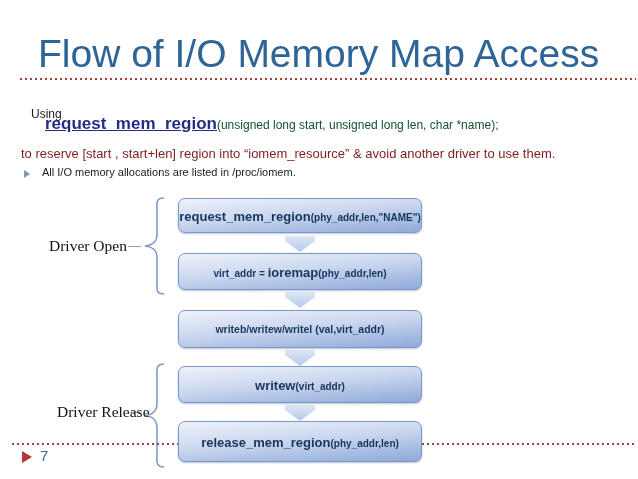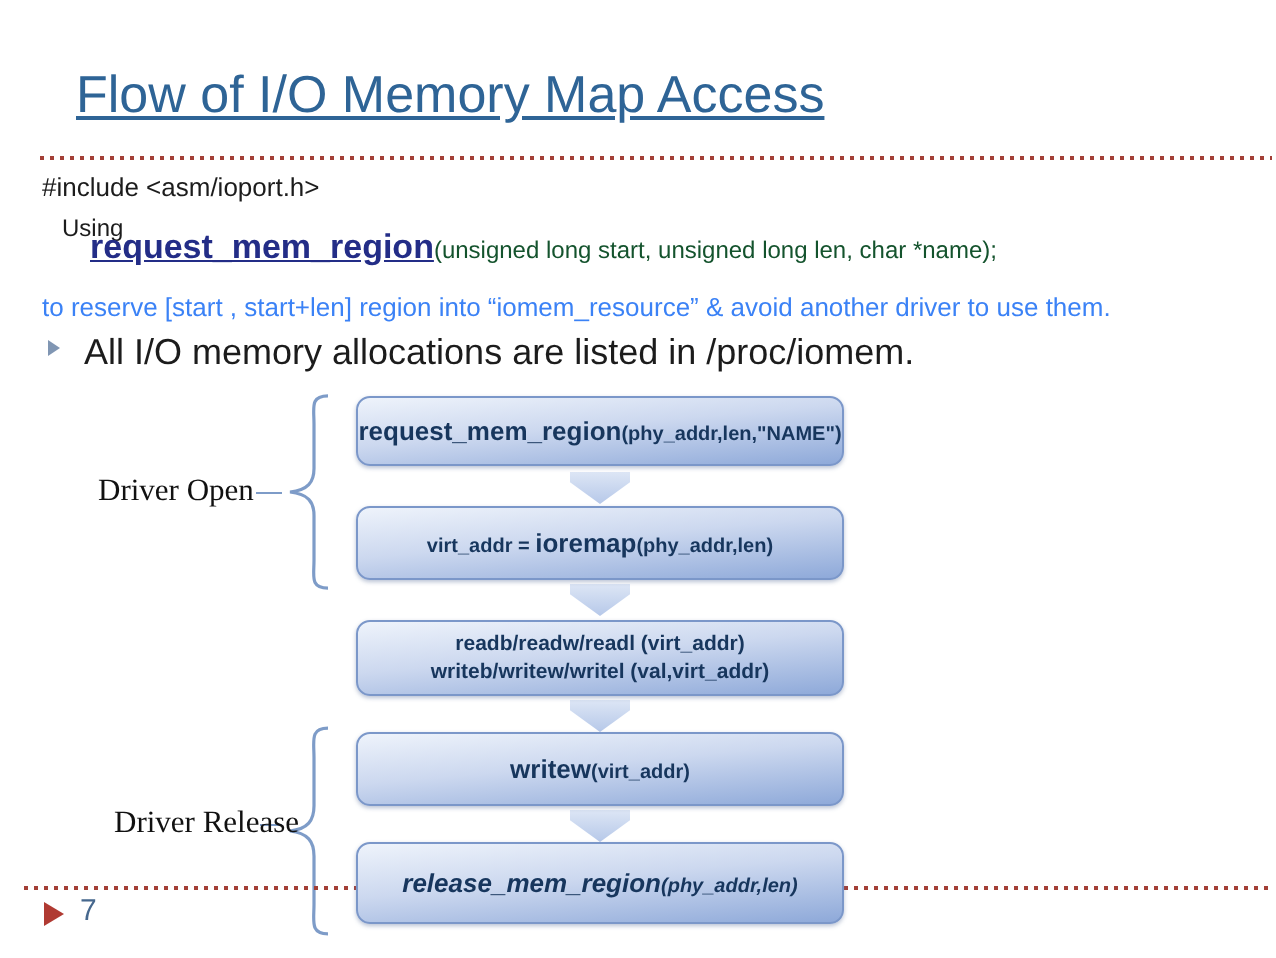--- a/index.html
+++ b/index.html
@@ -1,41 +1,41 @@
 <!DOCTYPE html>
 <html><head>
 <meta charset="utf-8">
 <style>
   html,body{margin:0;padding:0;background:#fff;}
   .slide{
     position:relative;width:638px;height:479px;background:#ffffff;overflow:hidden;
     font-family:"Liberation Sans",sans-serif;color:#1c1c1c;
   }
   .title{
-    position:absolute;left:38px;top:32px;font-size:26px;color:#2e6496;
-    font-weight:normal;margin:0;letter-spacing:0;white-space:nowrap;text-decoration:underline;
+    position:absolute;left:38px;top:32px;font-size:39px;color:#2e6496;
+    font-weight:normal;margin:0;letter-spacing:0;white-space:nowrap;
   }
   .dotted{
     position:absolute;height:2px;
     background:repeating-linear-gradient(90deg,#a33f36 0 2px,transparent 2px 5px);
   }
   .dotted.top{left:20px;right:2px;top:78px;}
   .dotted.bottom{left:12px;right:4px;top:443px;z-index:0;}
   .code-line{position:absolute;left:21px;top:86px;font-size:13px;}
   .using-line{position:absolute;left:31px;top:107px;font-size:12px;}
   .fn-line{position:absolute;left:45px;top:114px;white-space:nowrap;}
   .fn-name{font-size:17px;font-weight:bold;color:#232d87;text-decoration:underline;}
   .fn-sig{font-size:12px;color:#14532d;}
-  .reserve-line{position:absolute;left:21px;top:146px;font-size:13px;color:#3b82f6;white-space:nowrap;}
+  .reserve-line{position:absolute;left:21px;top:146px;font-size:13px;color:#7f1d1d;white-space:nowrap;}
   .bullet-row{position:absolute;left:24px;top:166px;}
   .bullet-icon{
     position:absolute;left:0;top:4px;width:0;height:0;
     border-left:6px solid #8096b3;border-top:4px solid transparent;border-bottom:4px solid transparent;
   }
-  .bullet-text{position:absolute;left:18px;top:0;font-size:18px;white-space:nowrap;color:#1c1c1c;}
+  .bullet-text{position:absolute;left:18px;top:0;font-size:11px;white-space:nowrap;color:#1c1c1c;}
 
   .flow-box{
     position:absolute;left:178px;width:244px;box-sizing:border-box;
     background:linear-gradient(175deg,#eef3fb 0%,#ccd8ef 45%,#8ea9d9 100%);
     border:1.3px solid #7b97c9;border-radius:7px;
     box-shadow:0 1px 2px rgba(100,120,160,.45);
     display:flex;flex-direction:column;align-items:center;justify-content:center;
     color:#17365d;font-weight:bold;z-index:1;text-align:center;
   }
   .flow-box .row{line-height:1.1;white-space:nowrap;}
@@ -62,21 +62,20 @@
   .page-number{position:absolute;left:40px;top:447px;font-size:15px;color:#47688e;}
 </style>
 </head>
 <body>
 
 <div class="slide">
 
   <h1 class="title">Flow of  I/O Memory Map Access</h1>
   <div class="dotted top"></div>
 
-  <div class="code-line">#include &lt;asm/ioport.h&gt;</div>
   <div class="using-line">Using</div>
 
   <div class="fn-line">
     <span class="fn-name">request_mem_region</span><span class="fn-sig">(unsigned long start, unsigned long len, char *name);</span>
   </div>
 
   <div class="reserve-line">to reserve [start , start+len] region into  “iomem_resource” &amp;  avoid another driver to use them.</div>
 
   <div class="bullet-row">
     <span class="bullet-icon"></span>
@@ -91,33 +90,32 @@
   <div class="flow-arrow" style="top:236px;"></div>
 
   <div class="flow-box" style="top:253px;height:37px;">
     <div class="row">
       <span class="bx-prefix">virt_addr = </span><span class="bx-main">ioremap</span><span class="bx-detail">(phy_addr,len)</span>
     </div>
   </div>
   <div class="flow-arrow" style="top:292px;"></div>
 
   <div class="flow-box" style="top:310px;height:38px;">
-    <div class="bx-small">readb/readw/readl (virt_addr)</div>
     <div class="bx-small">writeb/writew/writel (val,virt_addr)</div>
   </div>
   <div class="flow-arrow" style="top:350px;"></div>
 
   <div class="flow-box" style="top:366px;height:37px;">
     <div class="row">
       <span class="bx-main">writew</span><span class="bx-detail">(virt_addr)</span>
     </div>
   </div>
   <div class="flow-arrow" style="top:405px;"></div>
 
-  <div class="flow-box" style="top:421px;height:41px;font-style:italic;">
+  <div class="flow-box" style="top:421px;height:41px;">
     <div class="row">
       <span class="bx-main">release_mem_region</span><span class="bx-detail">(phy_addr,len)</span>
     </div>
   </div>
 
   <svg class="brace" style="top:197px;height:98px;" viewBox="0 0 24 100" preserveAspectRatio="none">
     <path vector-effect="non-scaling-stroke" d="M 23,1 C 14,1 16,7 16,15 L 16,38 C 16,45 13,49 4,50 C 13,51 16,55 16,62 L 16,85 C 16,93 14,99 23,99"></path>
   </svg>
   <div class="brace-connector" style="left:128px;top:246px;width:13px;"></div>
   <div class="side-label" style="left:49px;top:237px;">Driver Open</div>

